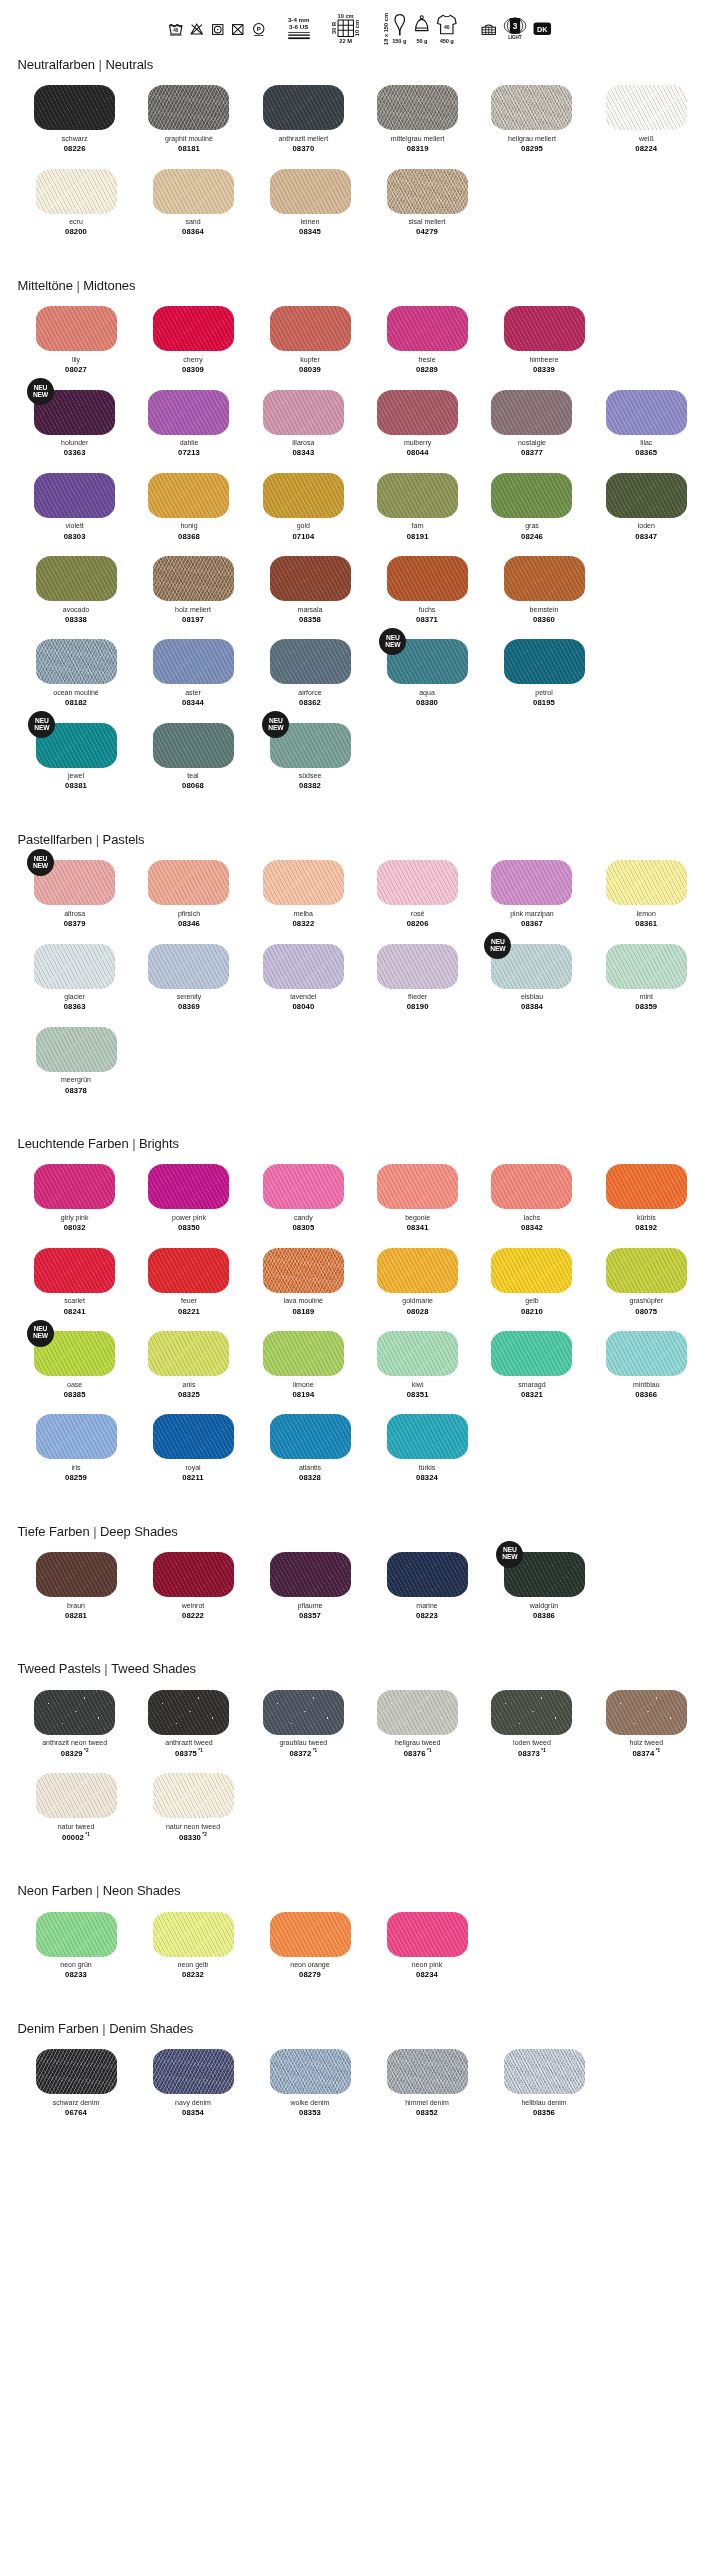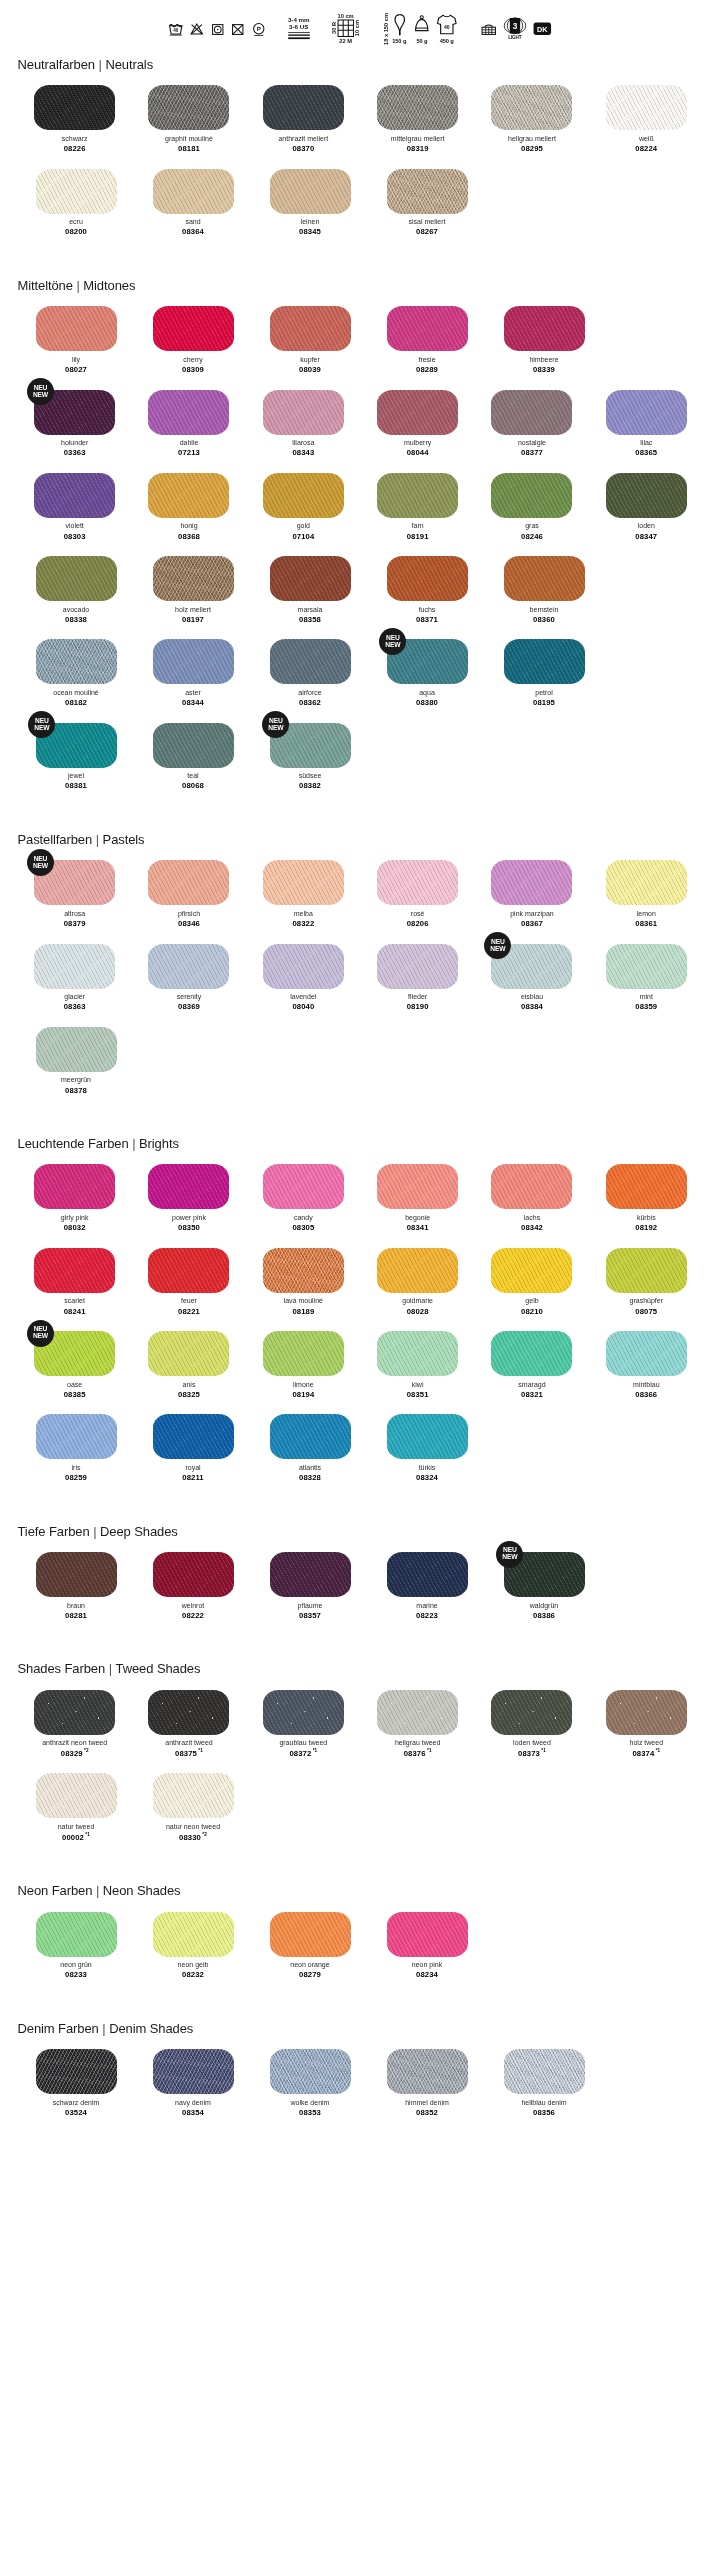--- a/index.html
+++ b/index.html
@@ -379,21 +379,21 @@
               <div class="swatch" style="background: rgb(212, 184, 150);"></div>
             </div>
             <div class="cname">leinen</div>
             <div class="ccode"><span>08345</span></div>
           </div>
           <div class="cell">
             <div class="swatch-wrap">
               <div class="swatch mottled" style="background: rgb(199, 174, 144);"></div>
             </div>
             <div class="cname">sisal meliert</div>
-            <div class="ccode"><span>08267</span></div>
+            <div class="ccode"><span>04279</span></div>
           </div>
         </div>
         <div class="row-gap-lg"></div>
       </div>
       <div class="sec-gap"></div>
       <div class="section">
         <div class="section-title"><span>Mitteltöne</span><span class="sep">|</span><span>Midtones</span></div>
         <div class="row">
           <div class="cell">
             <div class="swatch-wrap">
@@ -966,21 +966,21 @@
               </div>
             </div>
             <div class="cname">waldgrün</div>
             <div class="ccode"><span>08386</span></div>
           </div>
         </div>
         <div class="row-gap-lg"></div>
       </div>
       <div class="sec-gap"></div>
       <div class="section">
-        <div class="section-title"><span>Shades Farben</span><span class="sep">|</span><span>Tweed Shades</span></div>
+        <div class="section-title"><span>Tweed Pastels</span><span class="sep">|</span><span>Tweed Shades</span></div>
         <div class="row">
           <div class="cell">
             <div class="swatch-wrap">
               <div class="swatch speck" style="background: rgb(59, 61, 60);"></div>
             </div>
             <div class="cname">anthrazit neon tweed</div>
             <div class="ccode"><span>08329</span><sup> *2</sup></div>
           </div>
           <div class="cell">
             <div class="swatch-wrap">
@@ -1074,21 +1074,21 @@
       </div>
       <div class="sec-gap"></div>
       <div class="section">
         <div class="section-title"><span>Denim Farben</span><span class="sep">|</span><span>Denim Shades</span></div>
         <div class="row">
           <div class="cell">
             <div class="swatch-wrap">
               <div class="swatch mottled" style="background: rgb(43, 43, 45);"></div>
             </div>
             <div class="cname">schwarz denim</div>
-            <div class="ccode"><span>03524</span></div>
+            <div class="ccode"><span>06764</span></div>
           </div>
           <div class="cell">
             <div class="swatch-wrap">
               <div class="swatch mottled" style="background: rgb(74, 80, 120);"></div>
             </div>
             <div class="cname">navy denim</div>
             <div class="ccode"><span>08354</span></div>
           </div>
           <div class="cell">
             <div class="swatch-wrap">

